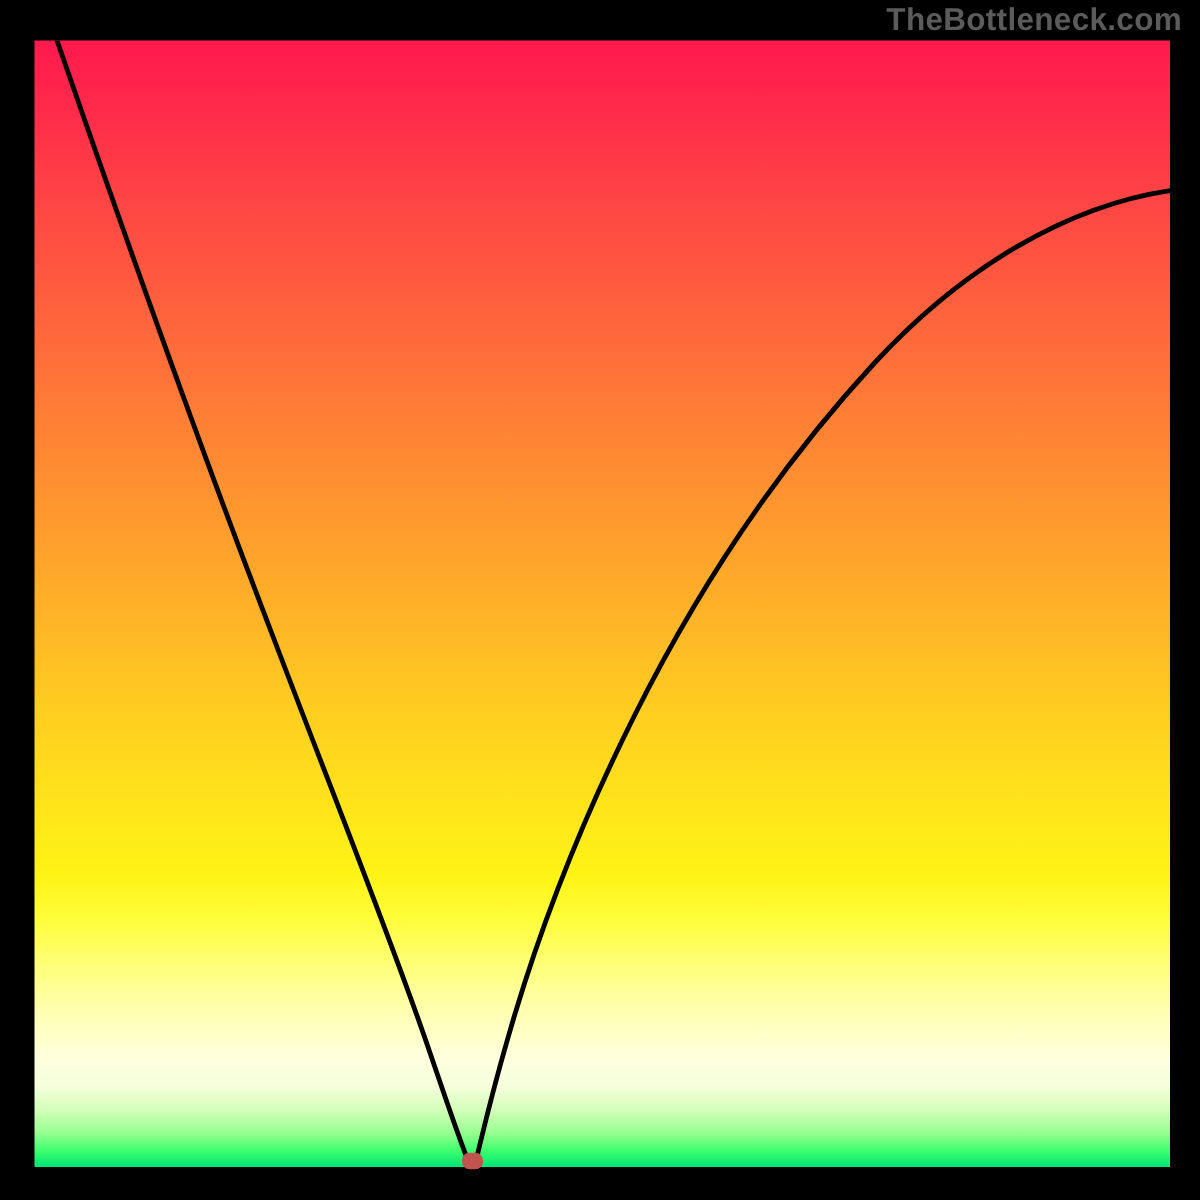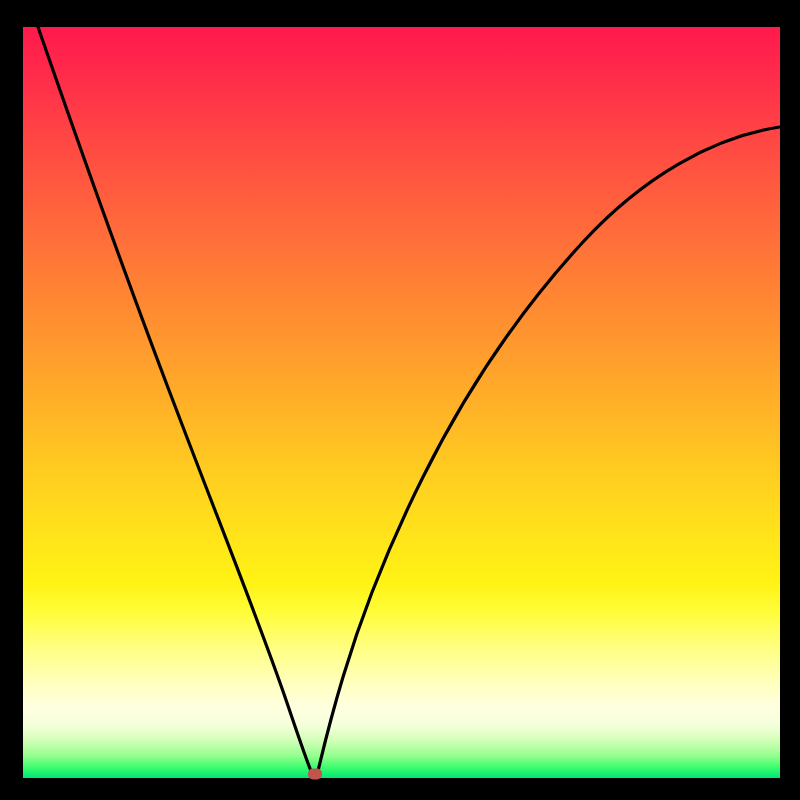--- a/index.html
+++ b/index.html
@@ -61,20 +61,21 @@
     background: #c25450;
     border-radius: 5px;
     transform: translate(-50%, -50%);
   }
 </style>
 </head>
 <body>
 
 <div class="frame">
 
+  <div class="attribution">TheBottleneck.com</div>
 
   <div class="plot-area">
 
     <svg class="curve-svg" viewBox="0 0 757 751" preserveAspectRatio="none">
       <path d="M 15 0
                C 60 130, 110 270, 160 400
                C 200 505, 238 600, 262 670
                C 275 708, 283 732, 288 744
                L 290 748" fill="none" stroke="#000" stroke-width="3.2" stroke-linecap="round"></path>
       <path d="M 294 748

